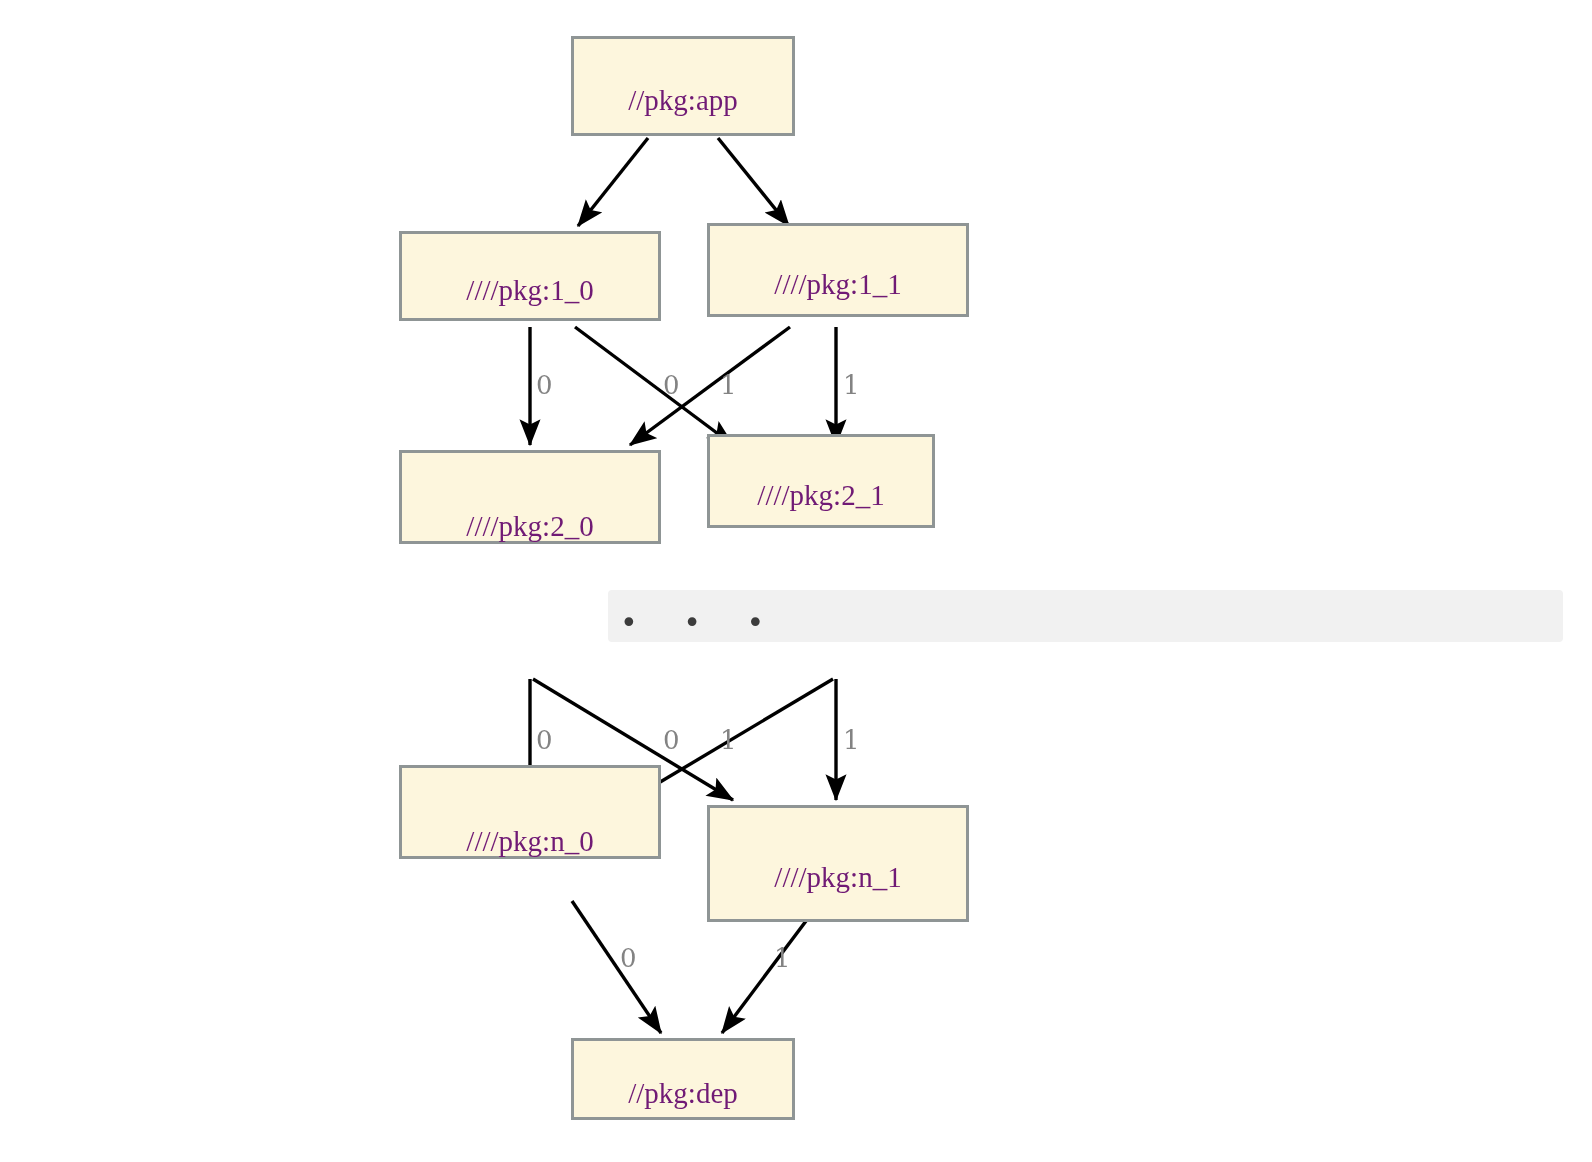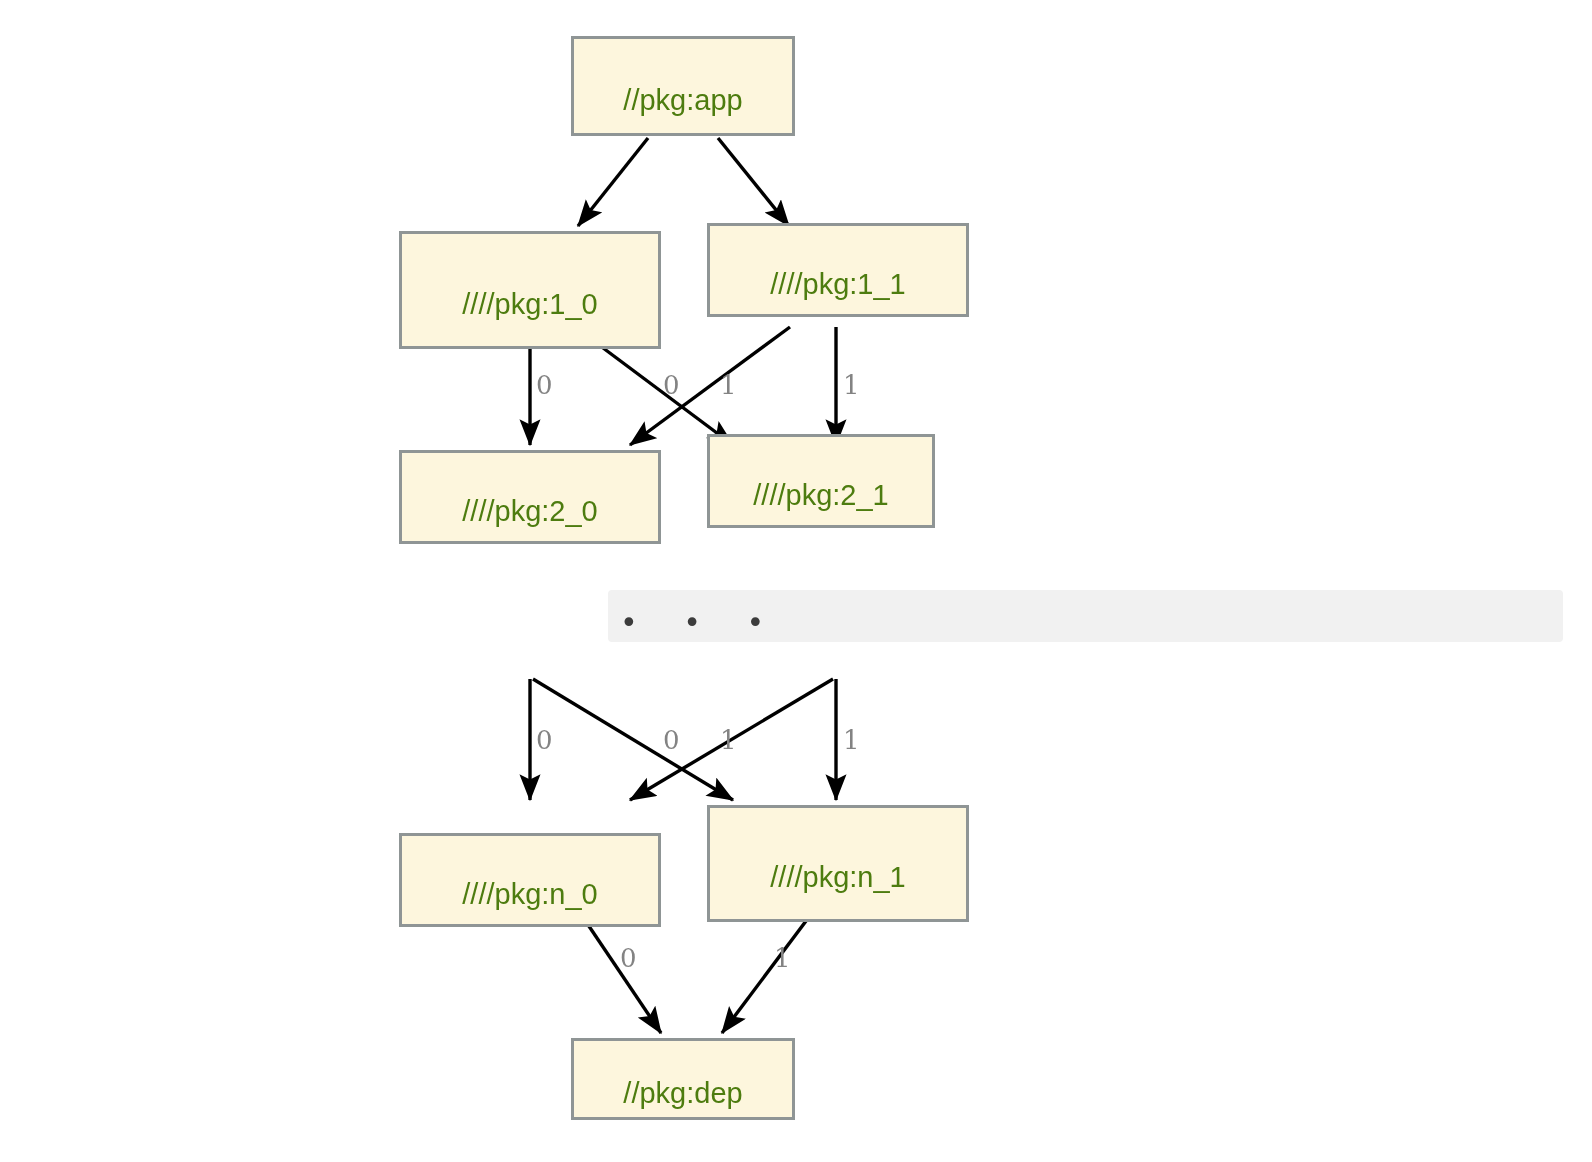--- a/index.html
+++ b/index.html
@@ -28,23 +28,23 @@
   .node-box {
     position: absolute;
     box-sizing: border-box;
     background: #fdf6dd;
     border: 3px solid #8f9595;
     display: flex;
     align-items: center;
     justify-content: center;
   }
   .node-label {
-    font-family: Liberation Sans, sans-serif;
+    font-family: Liberation Serif, serif;
     font-size: 29px;
-    color: #4d7c0f;
+    color: #701a75;
     letter-spacing: 0px;
     white-space: nowrap;
     line-height: 1;
     margin-top: 28px;
   }
   .ellipsis-band {
     position: absolute;
     background: #f1f1f1;
     border-radius: 4px;
     display: flex;
@@ -94,33 +94,33 @@
         <line x1="836" y1="679" x2="836" y2="800" stroke="#000000" stroke-width="3.4" marker-end="url(#arrowhead)"></line>
         <line x1="572" y1="901" x2="661" y2="1033" stroke="#000000" stroke-width="3.4" marker-end="url(#arrowhead)"></line>
         <line x1="821" y1="901" x2="722" y2="1033" stroke="#000000" stroke-width="3.4" marker-end="url(#arrowhead)"></line>
       </g>
   </svg>
 
   <div id="nodes-group">
       <div class="node-box" style="left: 571px; top: 36px; width: 224px; height: 100px;">
         <span class="node-label">//pkg:app</span>
       </div>
-      <div class="node-box" style="left: 399px; top: 231px; width: 262px; height: 118px;">
+      <div class="node-box" style="left: 399px; top: 231px; width: 262px; height: 90px;">
         <span class="node-label">////pkg:1_0</span>
       </div>
       <div class="node-box" style="left: 707px; top: 223px; width: 262px; height: 94px;">
         <span class="node-label">////pkg:1_1</span>
       </div>
-      <div class="node-box" style="left: 399px; top: 450px; width: 262px; height: 94px;">
+      <div class="node-box" style="left: 399px; top: 450px; width: 262px; height: 94px; align-items: flex-end;">
         <span class="node-label">////pkg:2_0</span>
       </div>
       <div class="node-box" style="left: 707px; top: 434px; width: 228px; height: 94px;">
         <span class="node-label">////pkg:2_1</span>
       </div>
-      <div class="node-box" style="left: 399px; top: 833px; width: 262px; height: 94px;">
+      <div class="node-box" style="left: 399px; top: 765px; width: 262px; height: 94px; align-items: flex-end;">
         <span class="node-label">////pkg:n_0</span>
       </div>
       <div class="node-box" style="left: 707px; top: 805px; width: 262px; height: 117px;">
         <span class="node-label">////pkg:n_1</span>
       </div>
       <div class="node-box" style="left: 571px; top: 1038px; width: 224px; height: 82px; align-items: center;">
         <span class="node-label">//pkg:dep</span>
       </div>
     </div>
 

